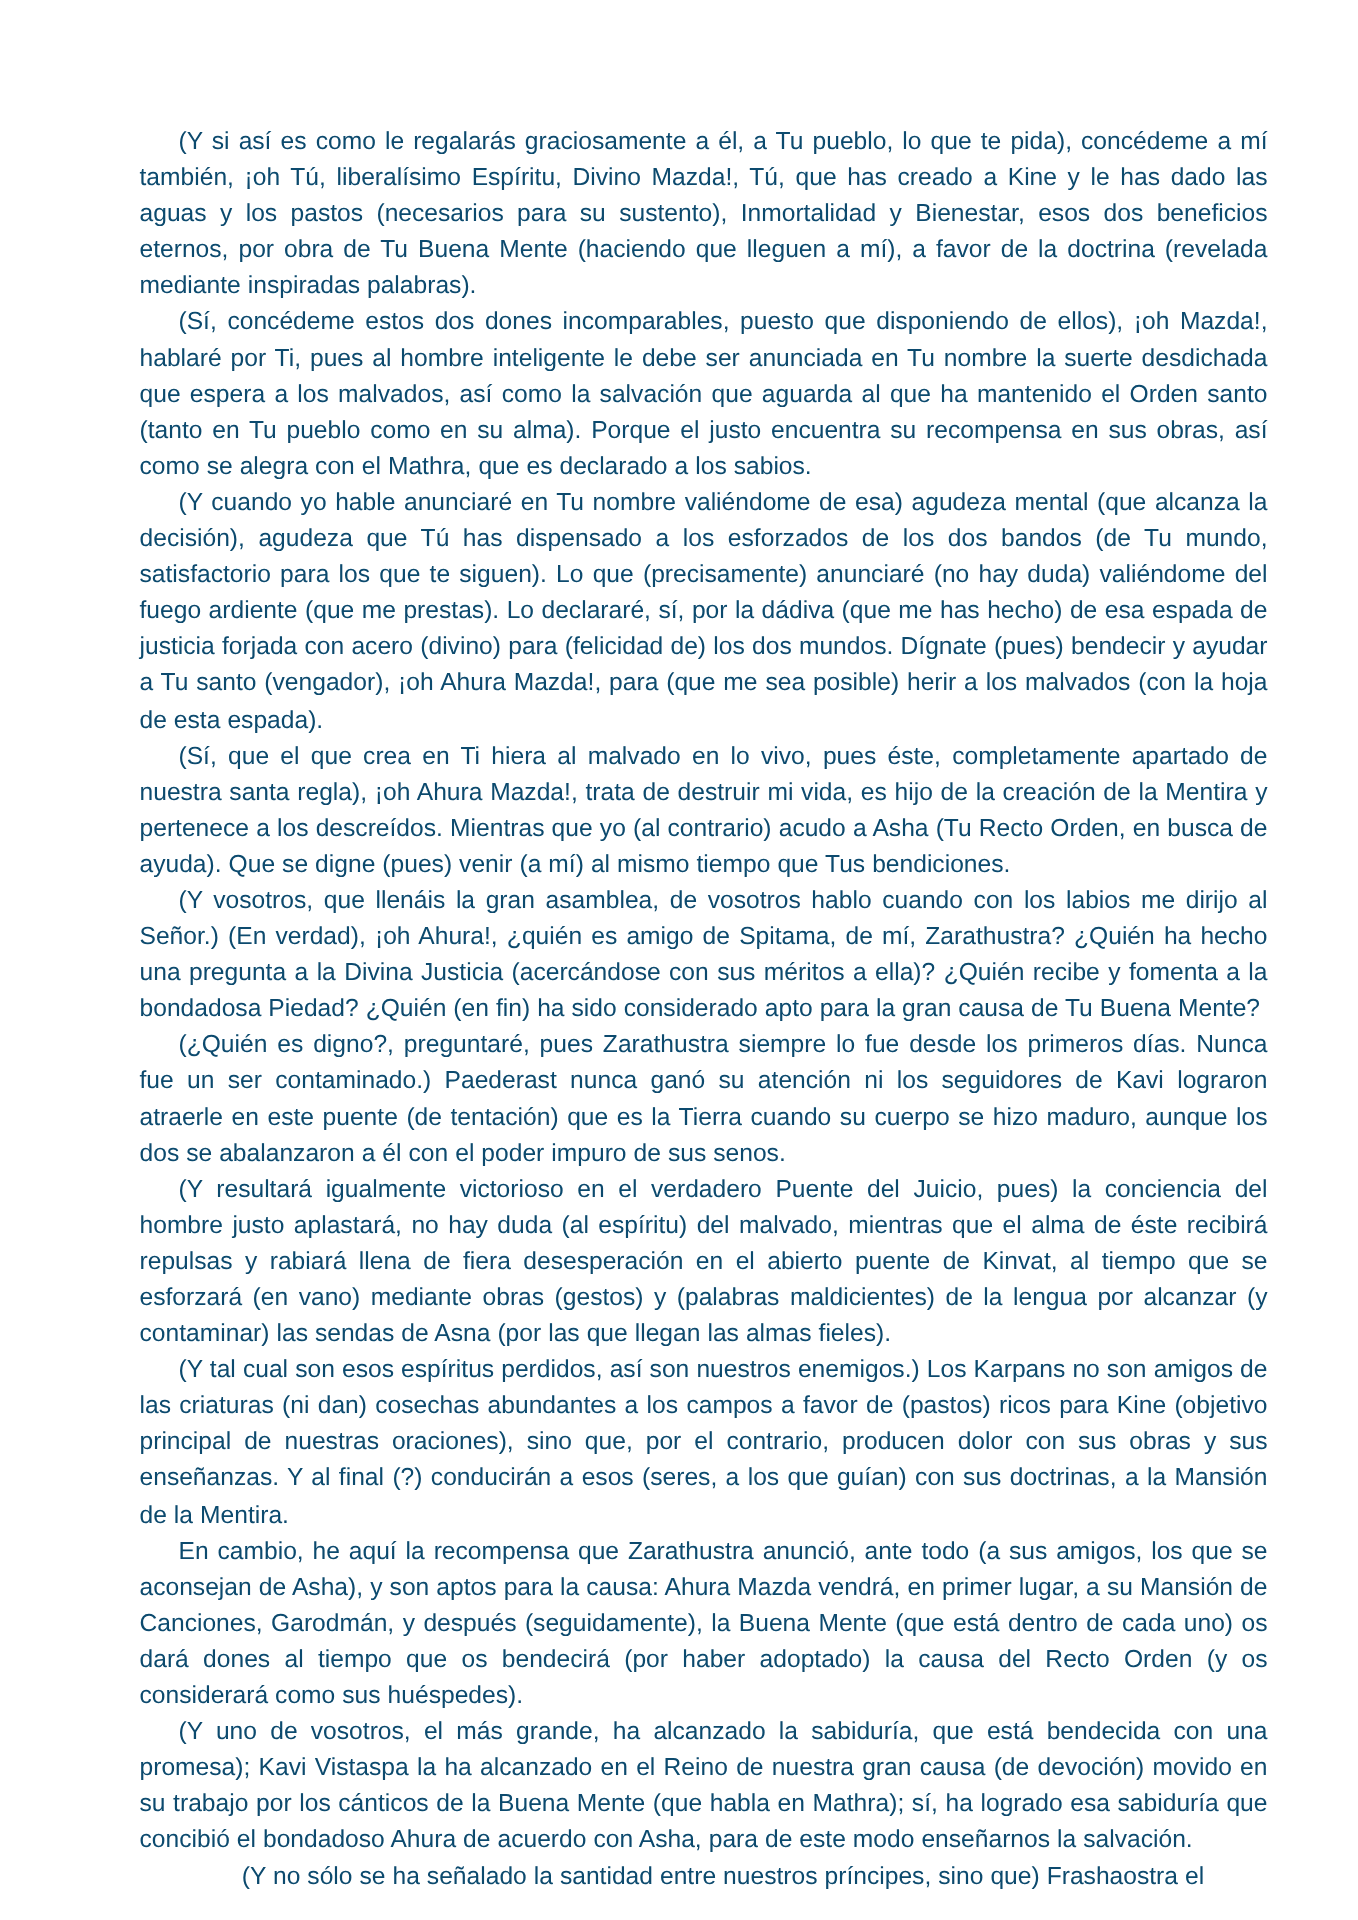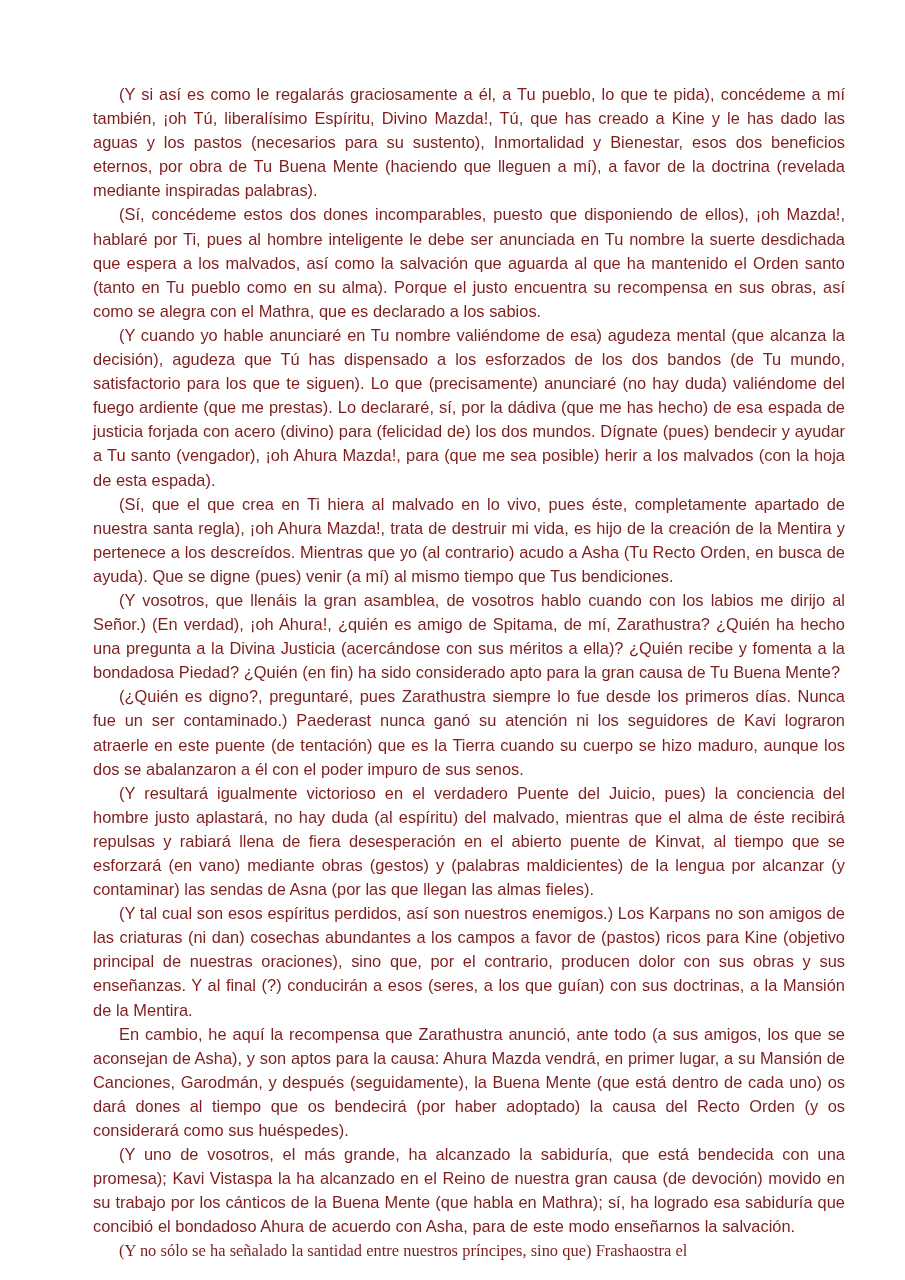--- a/index.html
+++ b/index.html
@@ -30,29 +30,28 @@
   }
   p.para {
     margin: 0;
     padding: 0;
     text-align: justify;
     text-justify: inter-word;
     text-indent: 26px;
     font-size: 16.4px;
     line-height: 24.1px;
     font-family: "Liberation Sans", sans-serif;
-    color: #7f1d1d;
+    color: #0c4a6e;
     letter-spacing: 0.01px;
     word-spacing: 0.1px;
     hyphens: none;
     -webkit-hyphens: none;
   }
   p.para:last-child {
-    text-align: left;
-    font-family: Liberation Serif, serif;
+    text-align: center;
   }
 </style>
 </head>
 <body>
 
 <div class="page">
   <div class="text-block">
     <p class="para">(Y si así es como le regalarás graciosamente a él, a Tu pueblo, lo que te pida), concédeme a mí también, ¡oh Tú, liberalísimo Espíritu, Divino Mazda!, Tú, que has creado a Kine y le has dado las aguas y los pastos (necesarios para su sustento), Inmortalidad y Bienestar, esos dos beneficios eternos, por obra de Tu Buena Mente (haciendo que lleguen a mí), a favor de la doctrina (revelada mediante inspiradas palabras).</p>
     <p class="para">(Sí, concédeme estos dos dones incomparables, puesto que disponiendo de ellos), ¡oh Mazda!, hablaré por Ti, pues al hombre inteligente le debe ser anunciada en Tu nombre la suerte desdichada que espera a los malvados, así como la salvación que aguarda al que ha mantenido el Orden santo (tanto en Tu pueblo como en su alma). Porque el justo encuentra su recompensa en sus obras, así como se alegra con el Mathra, que es declarado a los sabios.</p>
     <p class="para">(Y cuando yo hable anunciaré en Tu nombre valiéndome de esa) agudeza mental (que alcanza la decisión), agudeza que Tú has dispensado a los esforzados de los dos bandos (de Tu mundo, satisfactorio para los que te siguen). Lo que (precisamente) anunciaré (no hay duda) valiéndome del fuego ardiente (que me prestas). Lo declararé, sí, por la dádiva (que me has hecho) de esa espada de justicia forjada con acero (divino) para (felicidad de) los dos mundos. Dígnate (pues) bendecir y ayudar a Tu santo (vengador), ¡oh Ahura Mazda!, para (que me sea posible) herir a los malvados (con la hoja de esta espada).</p>

